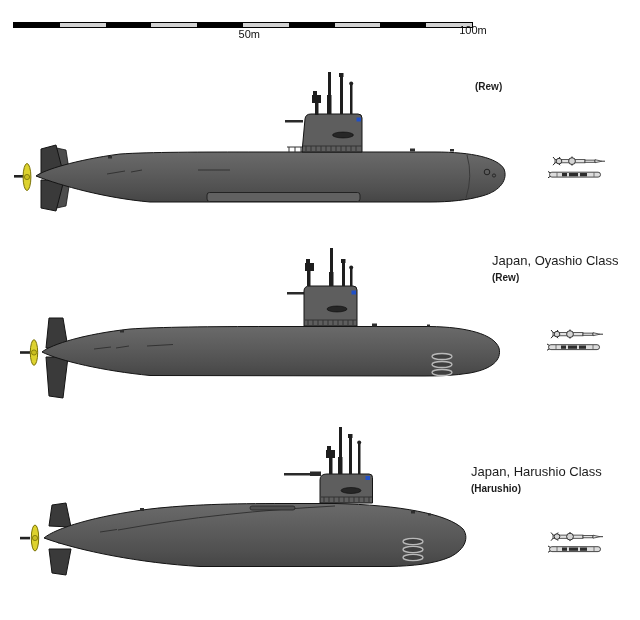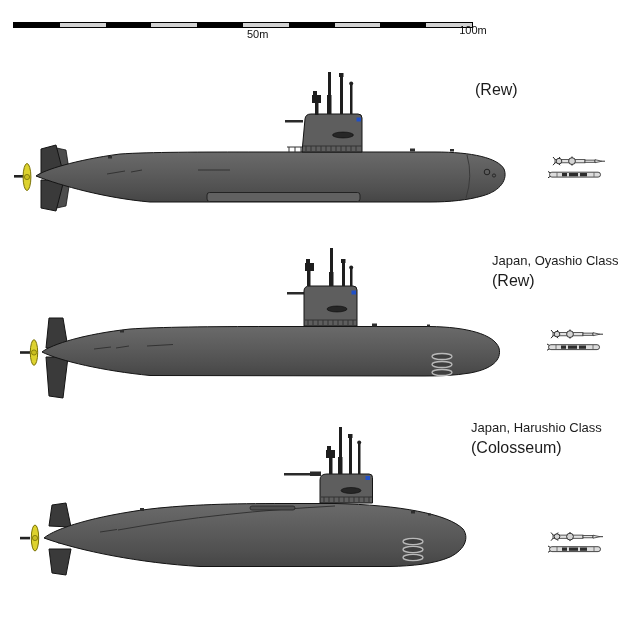--- a/index.html
+++ b/index.html
@@ -8,25 +8,25 @@
     font-family:"Liberation Sans",sans-serif;overflow:hidden;
   }
   .scalebar{
     position:absolute;left:13px;top:22px;width:460px;height:6px;
     border:1px solid #000;box-sizing:border-box;display:flex;
   }
   .seg{flex:1;}
   .seg.d{background:#000000;}
   .seg.l{background:#d2d2d2;}
   .scale-label{position:absolute;font-size:11px;color:#111;}
-  #lbl-mid{left:228px;top:28px;width:32px;text-align:left;margin-left:19px;}
+  #lbl-mid{left:228px;top:28px;width:32px;text-align:right;}
   #lbl-end{left:452px;top:24px;width:42px;text-align:center;}
   .class-label{position:absolute;color:#1c1c1c;}
   .class-title{font-size:13px;white-space:nowrap;}
-  .class-subtitle{font-size:16px;margin-top:4px;white-space:nowrap;}
+  .class-subtitle{font-size:10px;margin-top:4px;white-space:nowrap;font-weight:bold;}
   .subsvg{position:absolute;left:0;}
   #svg-row1{top:60px;}
   #svg-row2{top:240px;}
   #svg-row3{top:425px;}
 </style>
 </head>
 <body>
 
 <div class="scalebar">
   <div class="seg d"></div>
@@ -270,16 +270,16 @@
   </g>
 </svg>
 
 <div class="class-label" style="left:475px;top:77px">
   <div class="class-subtitle">(Rew)</div>
 </div>
 <div class="class-label" style="left:492px;top:253px">
   <div class="class-title">Japan, Oyashio Class</div>
   <div class="class-subtitle">(Rew)</div>
 </div>
-<div class="class-label" style="left:471px;top:420px">
+<div class="class-label" style="left:471px;top:464px">
   <div class="class-title">Japan, Harushio Class</div>
-  <div class="class-subtitle">(Colosseum)</div>
+  <div class="class-subtitle">(Harushio)</div>
 </div>
 
 </body></html>

